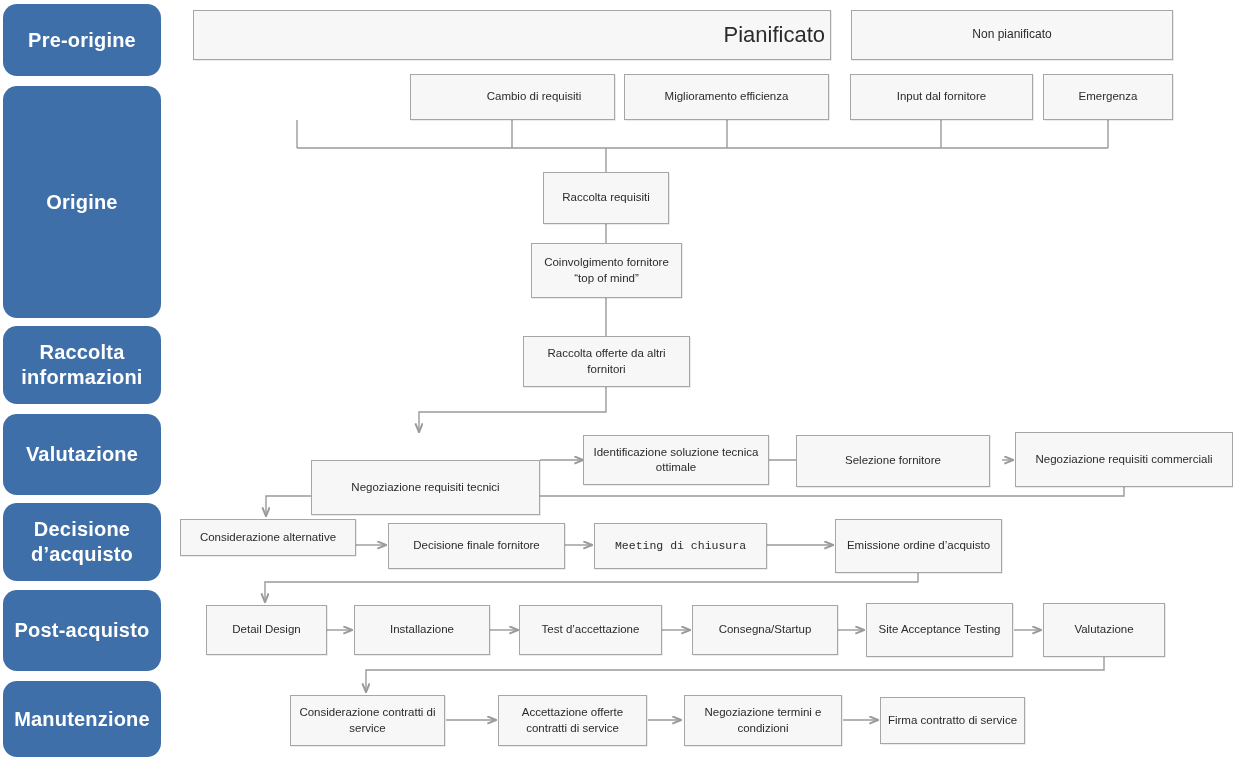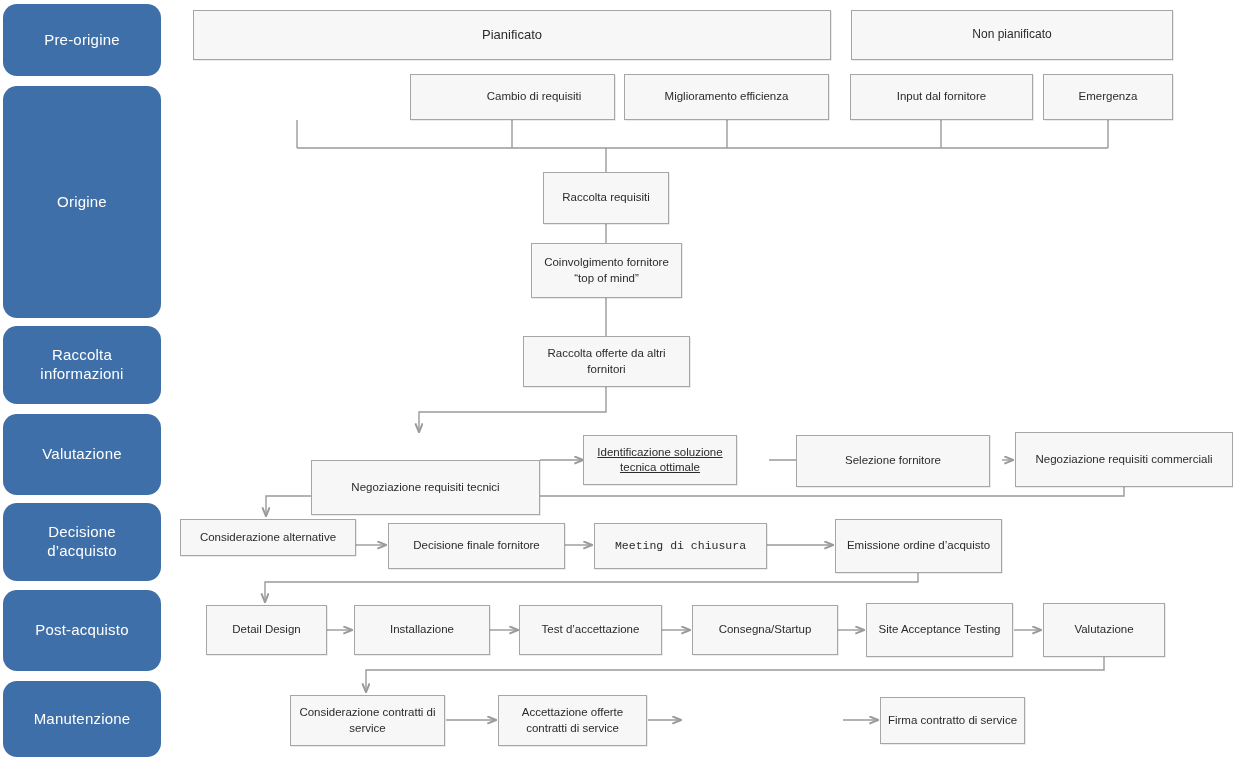--- a/index.html
+++ b/index.html
@@ -8,22 +8,22 @@
     width:1233px;height:760px;position:relative;overflow:hidden;
   }
   #canvas{position:absolute;left:0;top:0;width:1233px;height:760px;}
 
   
   .phase{
     position:absolute;
     background:#3F6FA8;
     border-radius:14px;
     color:#ffffff;
-    font-weight:normal;
-    font-size:15px;
+    font-weight:bold;
+    font-size:20px;
     line-height:1.25;
     display:flex;align-items:center;justify-content:center;
     text-align:center;
     letter-spacing:.2px;
     box-sizing:border-box;
     padding:2px 6px;
   }
 
   
   .node{
@@ -32,21 +32,21 @@
     border:1px solid #A6A6A6;
     box-sizing:border-box;
     display:flex;align-items:center;justify-content:center;
     text-align:center;
     color:#2b2b2b;
     font-size:11.5px;
     line-height:1.32;
     padding:2px 5px;
     box-shadow:0.8px 0.8px 0 rgba(0,0,0,0.10);
   }
-  .node.big{font-size:13px;}
+  .node.big{font-size:22px;justify-content:flex-end;}
   .node.mid{font-size:12px;}
 
   
   svg#wires{position:absolute;left:0;top:0;width:1233px;height:760px;pointer-events:none;}
   svg#wires path,svg#wires line{fill:none;stroke:#9A9A9A;stroke-width:1.4;}
 </style>
 </head>
 <body>
 
 <div id="canvas">
@@ -148,21 +148,21 @@
     <span>Coinvolgimento fornitore “top of mind”</span>
   </div>
 
   <div class="node" style="left:523px;top:336px;width:167px;height:51px;">
     <span>Raccolta offerte da altri fornitori</span>
   </div>
 
   <div class="node" style="left:311px;top:432px;width:229px;height:55px;margin-top:28px;">
     <span>Negoziazione requisiti tecnici</span>
   </div>
-  <div class="node" style="left:583px;top:435px;width:154px;height:50px;text-decoration:underline;">
+  <div class="node" style="left:583px;top:435px;width:186px;height:50px;">
     <span>Identificazione soluzione tecnica ottimale</span>
   </div>
   <div class="node" style="left:796px;top:435px;width:194px;height:52px;">
     <span>Selezione fornitore</span>
   </div>
   <div class="node" style="left:1015px;top:432px;width:218px;height:55px;">
     <span>Negoziazione requisiti commerciali</span>
   </div>
 
   <div class="node" style="left:180px;top:519px;width:176px;height:37px;">
@@ -196,17 +196,20 @@
   <div class="node" style="left:1043px;top:603px;width:122px;height:54px;">
     <span>Valutazione</span>
   </div>
 
   <div class="node" style="left:290px;top:695px;width:155px;height:51px;">
     <span>Considerazione contratti di service</span>
   </div>
   <div class="node" style="left:498px;top:695px;width:149px;height:51px;">
     <span>Accettazione offerte contratti di service</span>
   </div>
+  <div class="node" style="left:684px;top:695px;width:158px;height:51px;">
+    <span>Negoziazione termini e condizioni</span>
+  </div>
   <div class="node" style="left:880px;top:697px;width:145px;height:47px;">
     <span>Firma contratto di service</span>
   </div>
 
 </div>
 
 </body></html>

